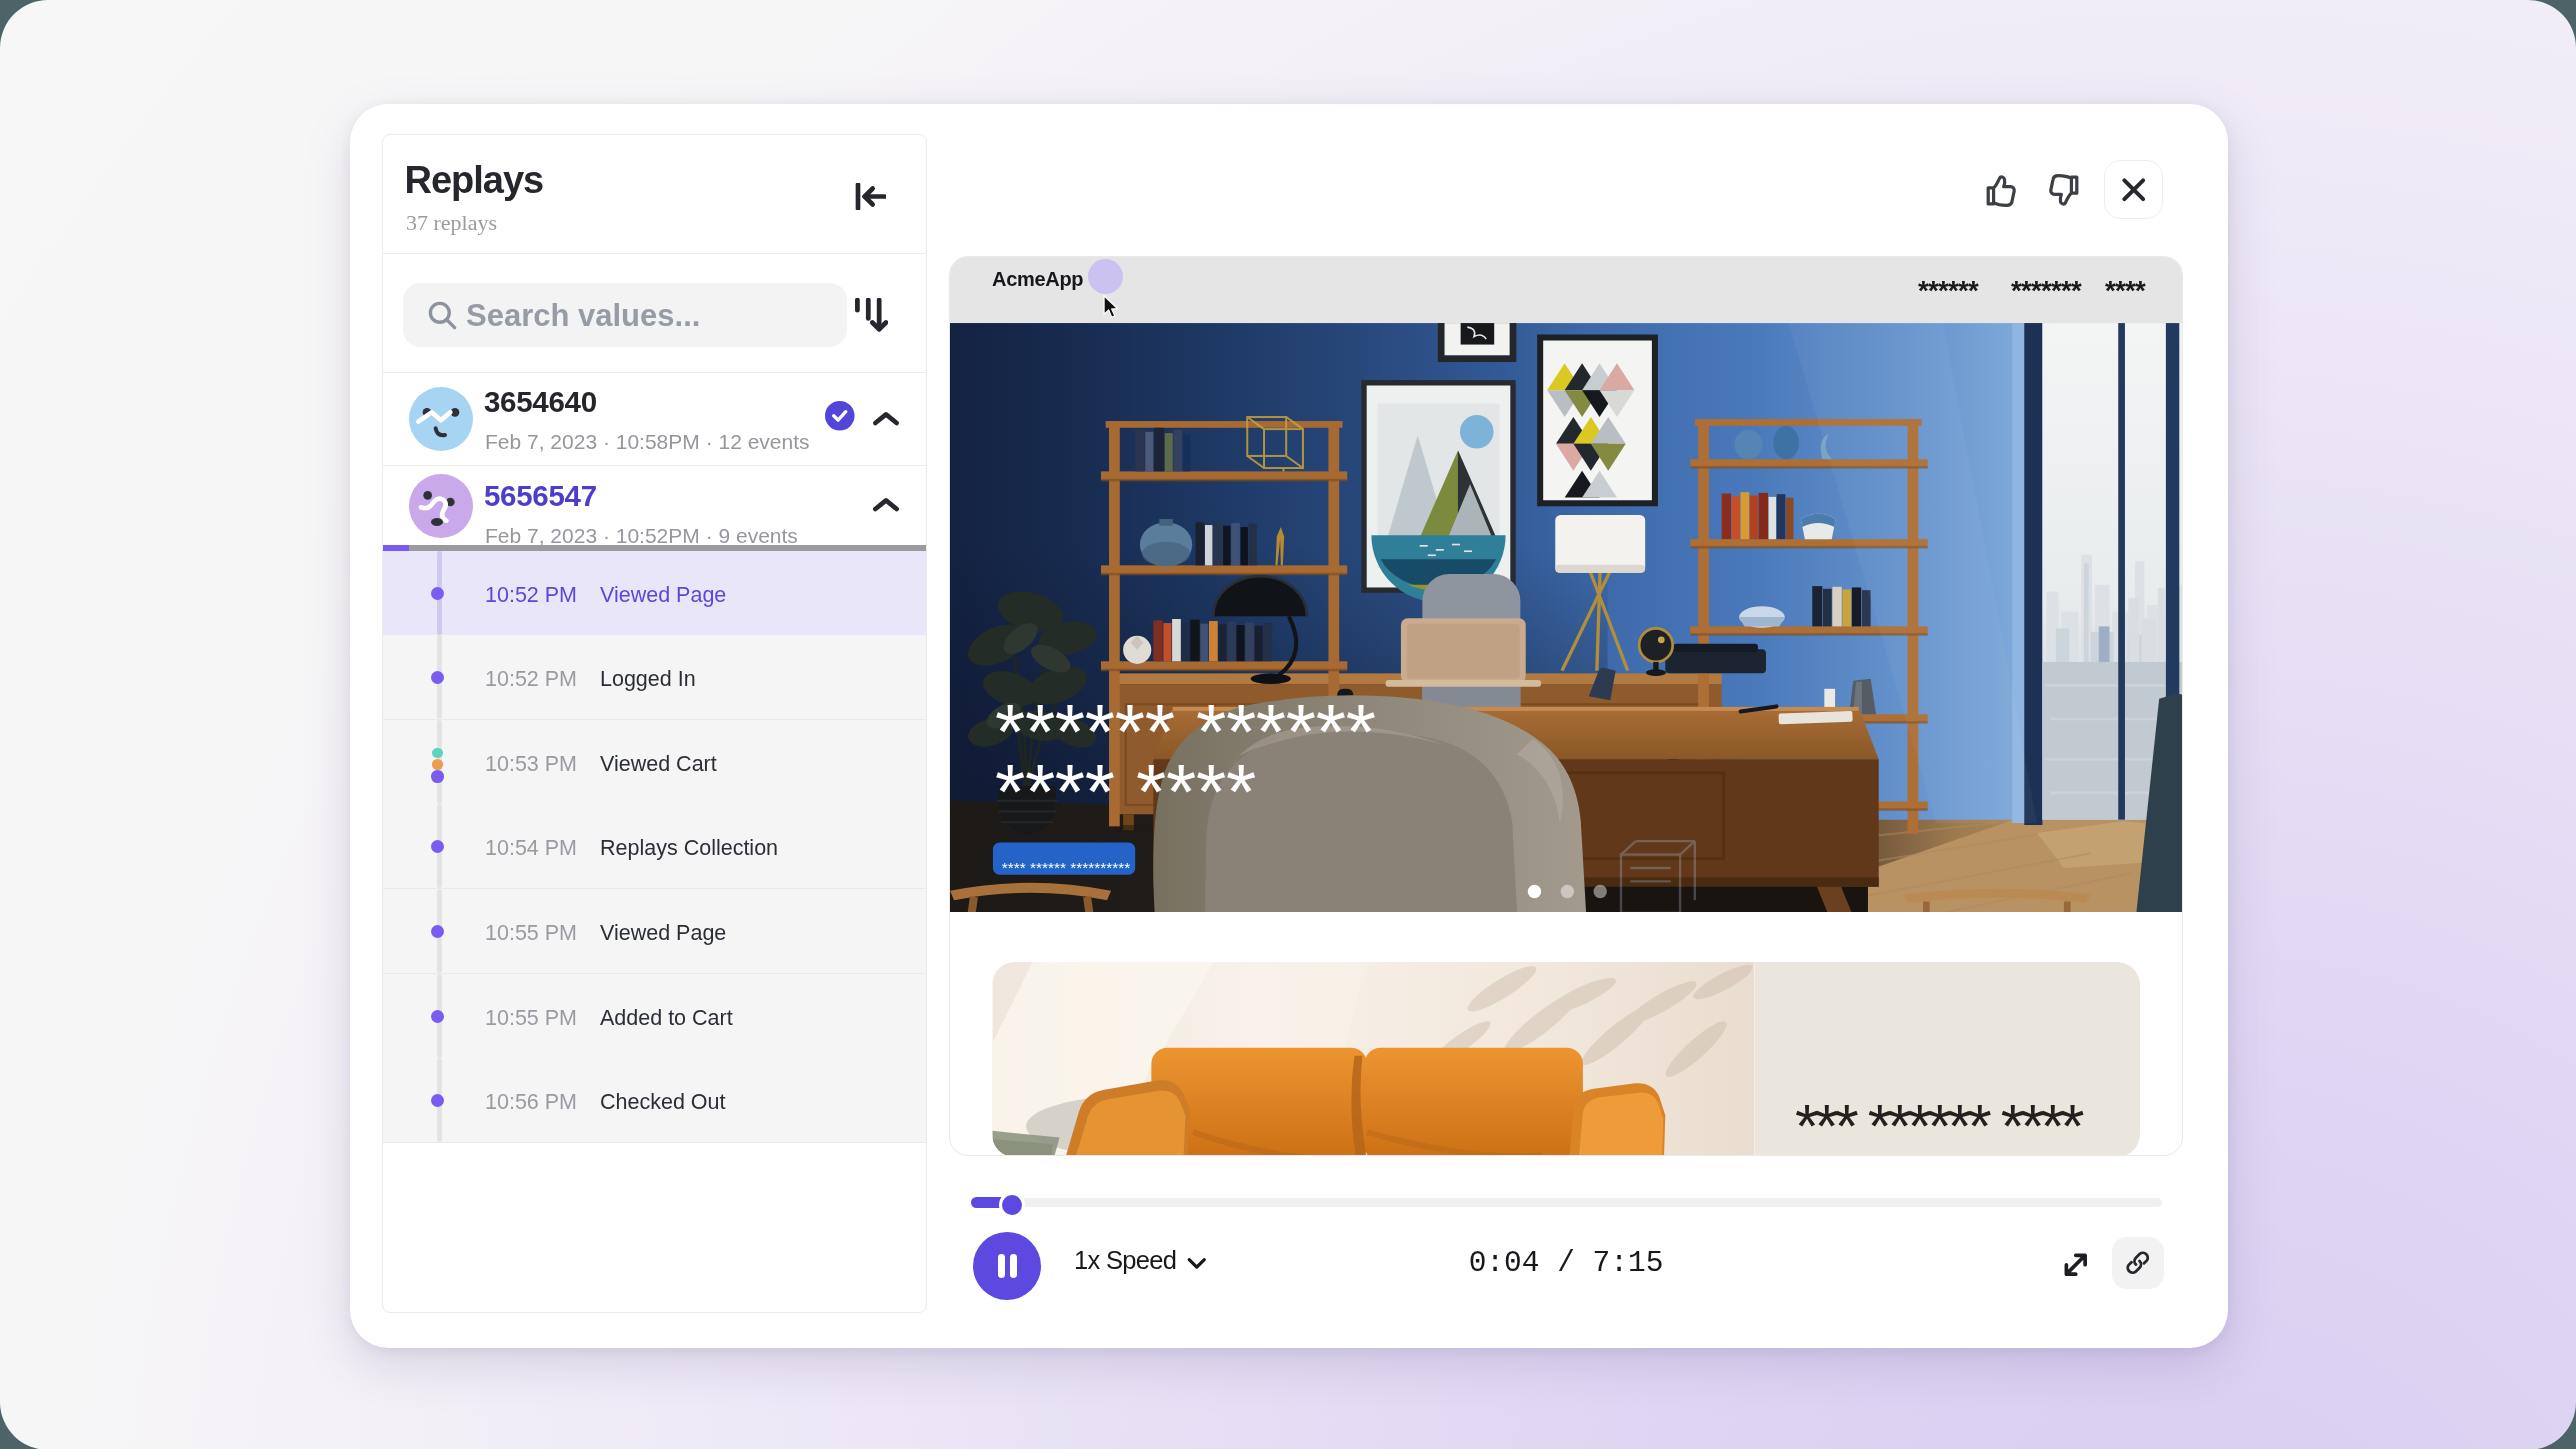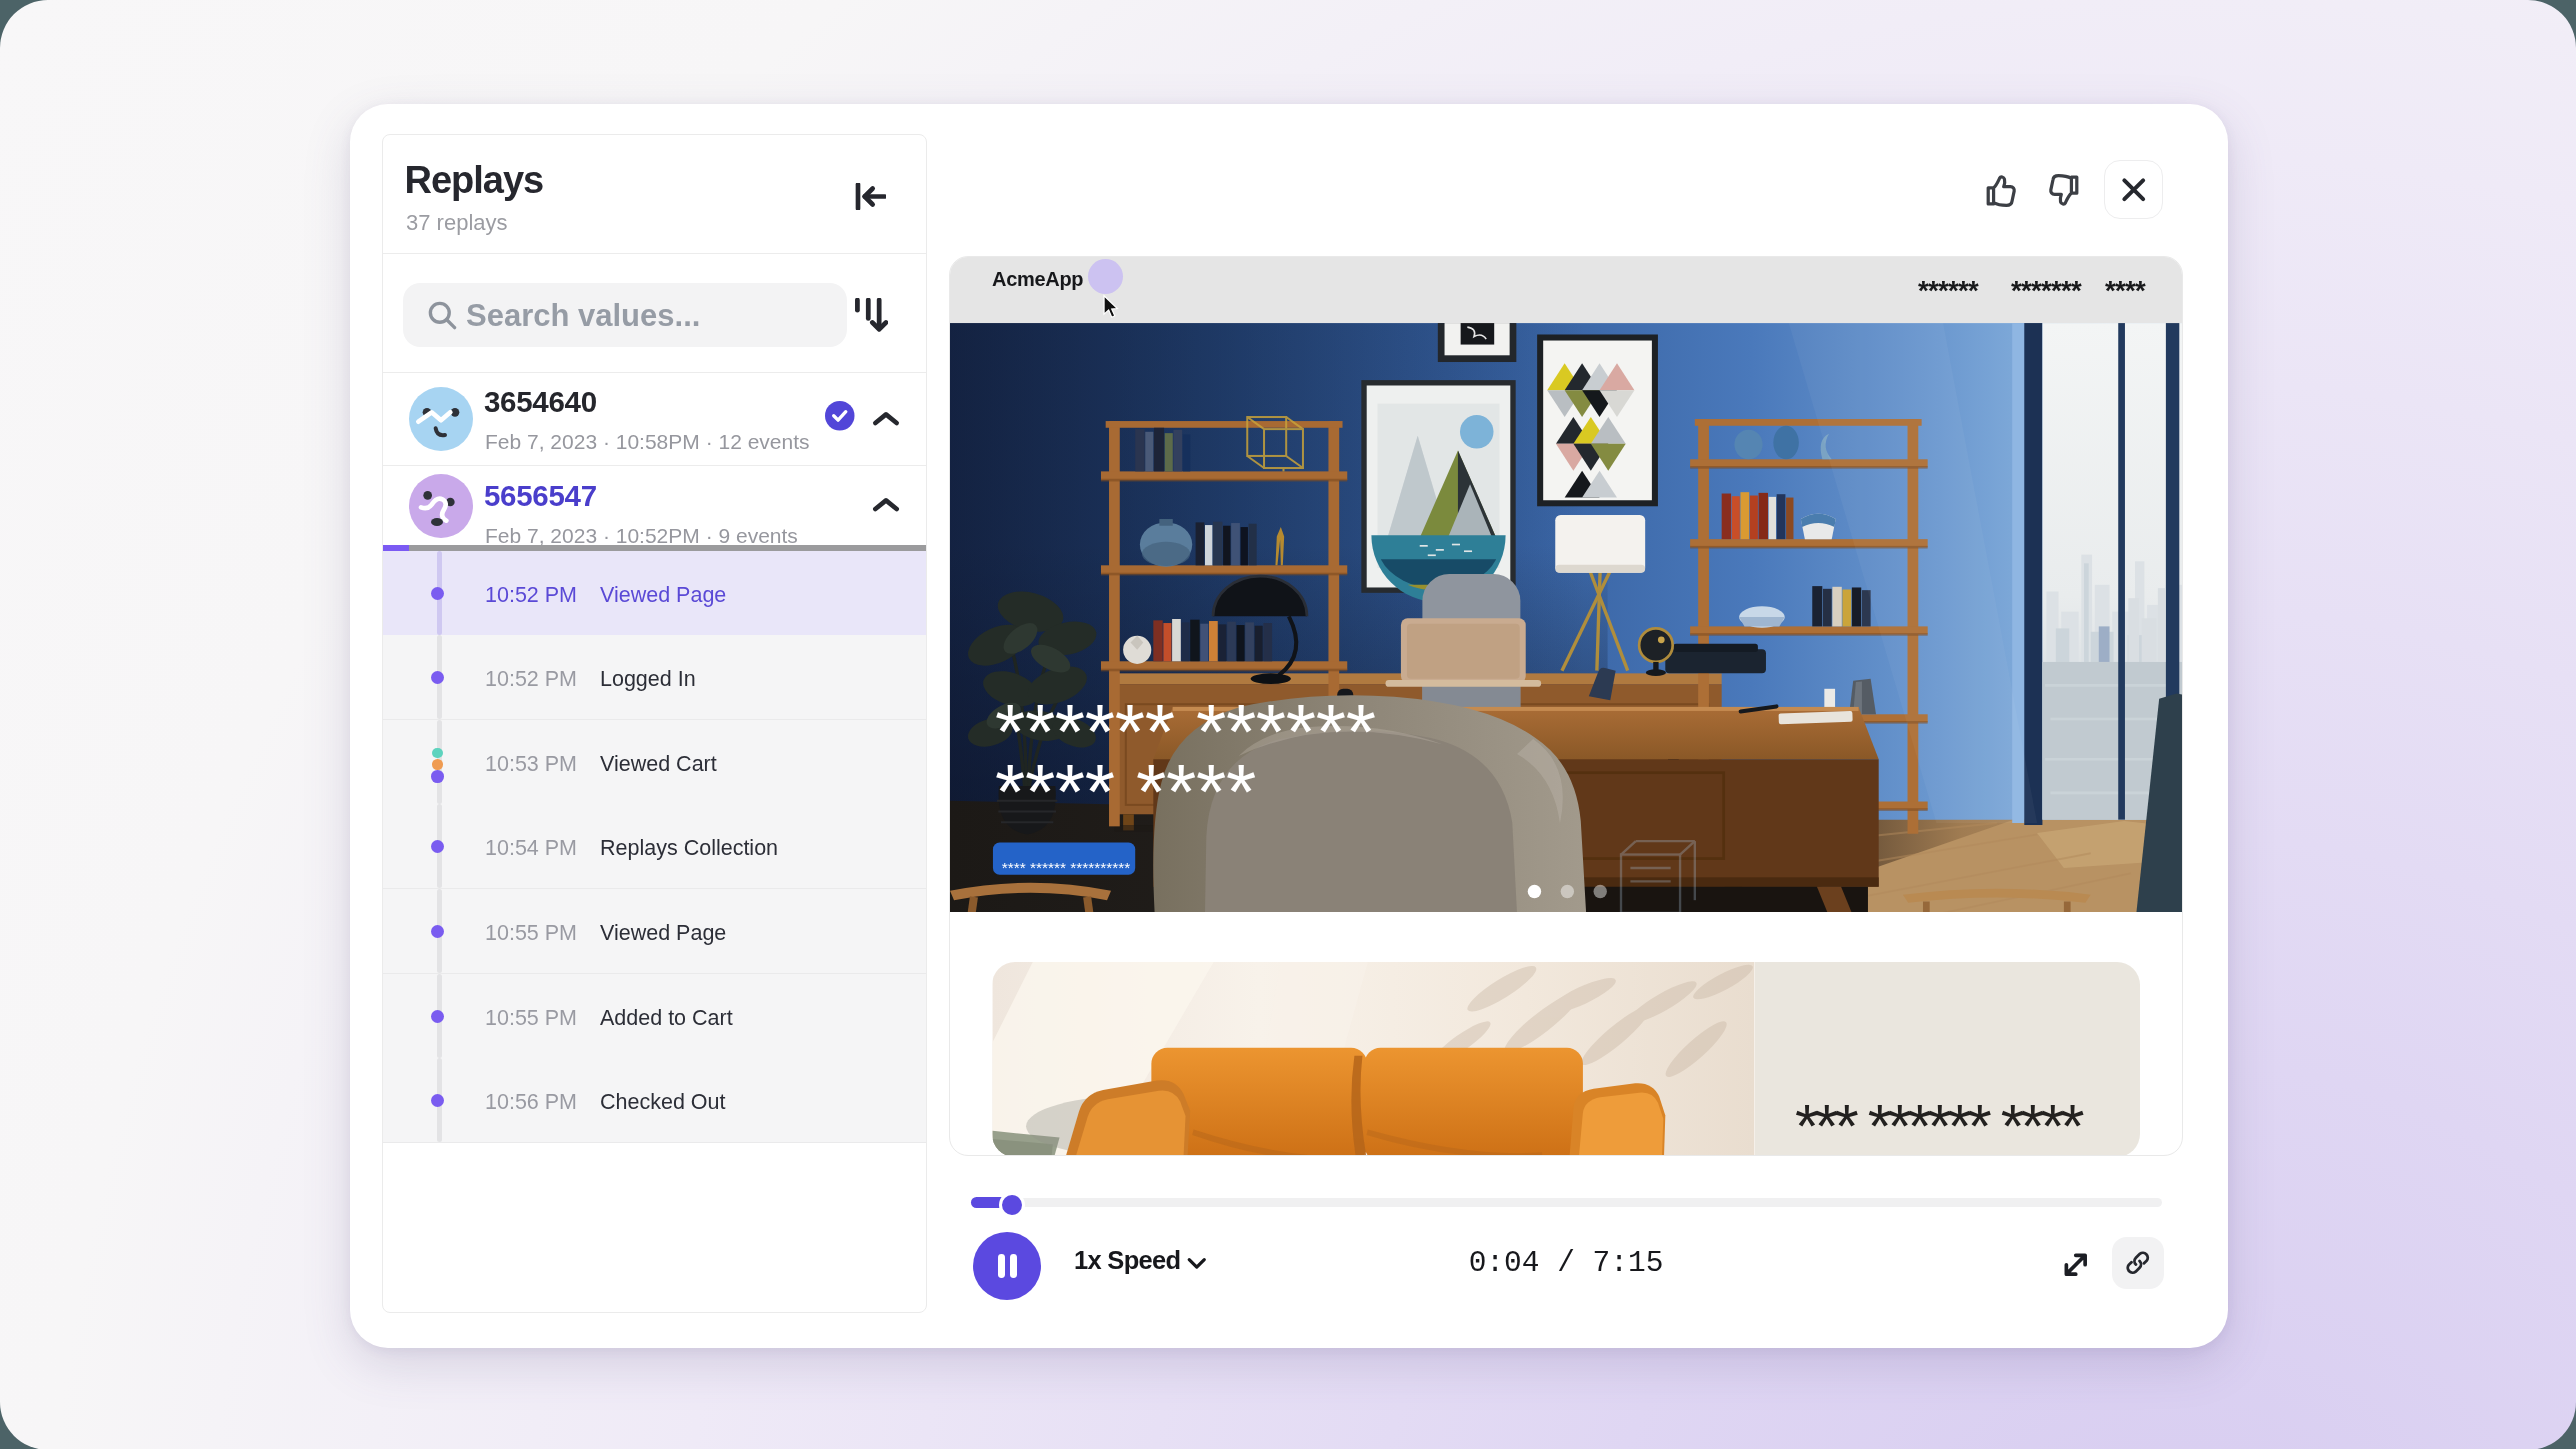--- a/index.html
+++ b/index.html
@@ -15,21 +15,21 @@
     background:#ffffff; border-radius:38px;
     box-shadow:0 16px 47px rgba(90,80,130,0.18), 0 2.7px 10.7px rgba(90,80,130,0.08);
   }
   
   .panel {
     position:absolute; left:382px; top:134px; width:545px; height:1179px;
     border:1.3px solid #ebebeb; border-radius:8px; background:#ffffff; overflow:hidden;
   }
   .p-head { position:absolute; left:0; top:0; width:100%; height:119px; border-bottom:1.3px solid #ececec; }
   .p-title { position:absolute; left:21.5px; top:24px; font-size:38px; font-weight:700; color:#26272e; letter-spacing:-1px;}
-  .p-sub   { position:absolute; left:23px; top:75px; font-size:22px; color:#9b9ca2; }
+  .p-sub   { position:absolute; left:23px; top:75px; font-size:22px; color:#9b9ca2;font-family:Liberation Serif, serif; }
   .p-collapse { position:absolute; right:40px; top:48px; }
   .p-searchrow { position:absolute; left:0; top:119px; width:100%; height:119px; border-bottom:1.3px solid #ececec; }
   .searchbox { position:absolute; left:20px; top:29px; width:444px; height:64px; background:#f3f3f4; border-radius:17.4px; }
   .searchbox .ph { position:absolute; left:63px; top:15.4px; font-size:31px; color:#969ca5;font-weight:bold; }
   .sorticon { position:absolute; right:38px; top:44px; }
   .sess { position:absolute; left:0; width:100%; }
   .sess .avatar { position:absolute; left:25.5px; top:50%; margin-top:-32px; width:64px; height:64px; }
   .sess .t { position:absolute; left:101px; top:13.4px; font-size:29.5px; font-weight:700; color:#25262c; letter-spacing:-0.3px; }
   .sess .s { position:absolute; left:102px; top:58px; font-size:21px; color:#96979e; }
   .sess .chev { position:absolute; right:26px; top:50%; margin-top:-8px; }
@@ -52,21 +52,21 @@
   .photo { position:absolute; left:0; top:66px; width:1234px; height:590px; }
   .gap1 { position:absolute; left:0; top:655px; width:100%; height:50px; background:#fff; }
   .sofacard { position:absolute; left:42px; top:705px; width:1148px; height:195px; border-radius:23px; overflow:hidden; }
   .sofaimg { position:absolute; left:0; top:0; width:763px; height:195px; }
   .beige { position:absolute; left:763px; top:0; width:386px; height:195px; background:#eae6de; }
   .progress { position:absolute; left:971px; top:1198px; width:1191px; height:8.7px; background:#f0f0f1; border-radius:4.7px; }
   .progress .fill { position:absolute; left:0; top:-1.3px; width:35px; height:11.4px; background:#5b49e0; border-radius:6px; }
   .progress .thumb { position:absolute; left:27.5px; top:-6px; width:20px; height:20px; border-radius:50%; background:#5b49e0; border:3.4px solid #ffffff; box-sizing:content-box; }
   .pausebtn { position:absolute; left:973px; top:1232px; width:68px; height:68px; border-radius:50%; background:#5b49e0; }
   .pausebtn .b { position:absolute; top:22px; width:6.7px; height:24px; background:#fff; border-radius:3.4px; }
-  .speed { position:absolute; left:1074px; top:1246px; font-size:25.5px; font-weight:700; color:#17181c; letter-spacing:-0.7px; }
+  .speed { position:absolute; left:1074px; top:1246px; font-size:25.5px; font-weight:400; color:#17181c; letter-spacing:-0.7px; }
   .time { position:absolute; left:1566px; top:1246px; transform:translateX(-50%); font-family:"Liberation Mono", monospace; font-size:29.5px; color:#17181c; white-space:nowrap; }
   .linkbtn { position:absolute; left:2112px; top:1237px; width:52px; height:52px; background:#f2f2f3; border-radius:14.8px; }
 </style>
 </head>
 <body>
 <div class="page">
   <div class="card"></div>
 
   <div class="panel">
     <div class="p-head">

